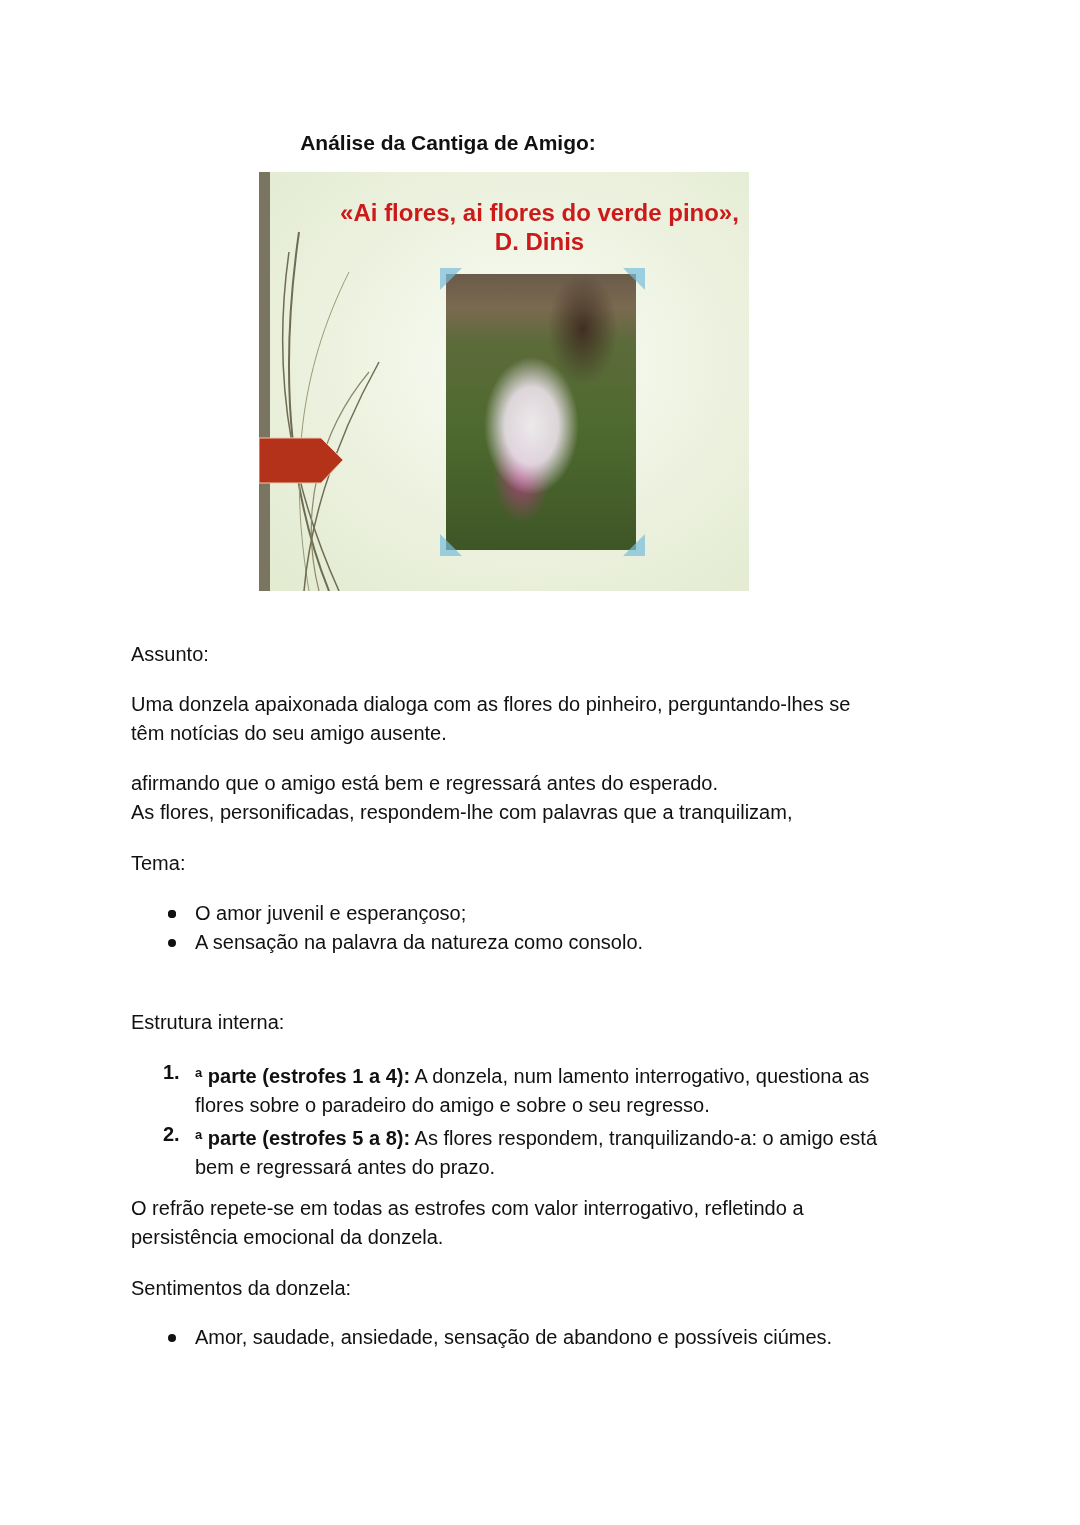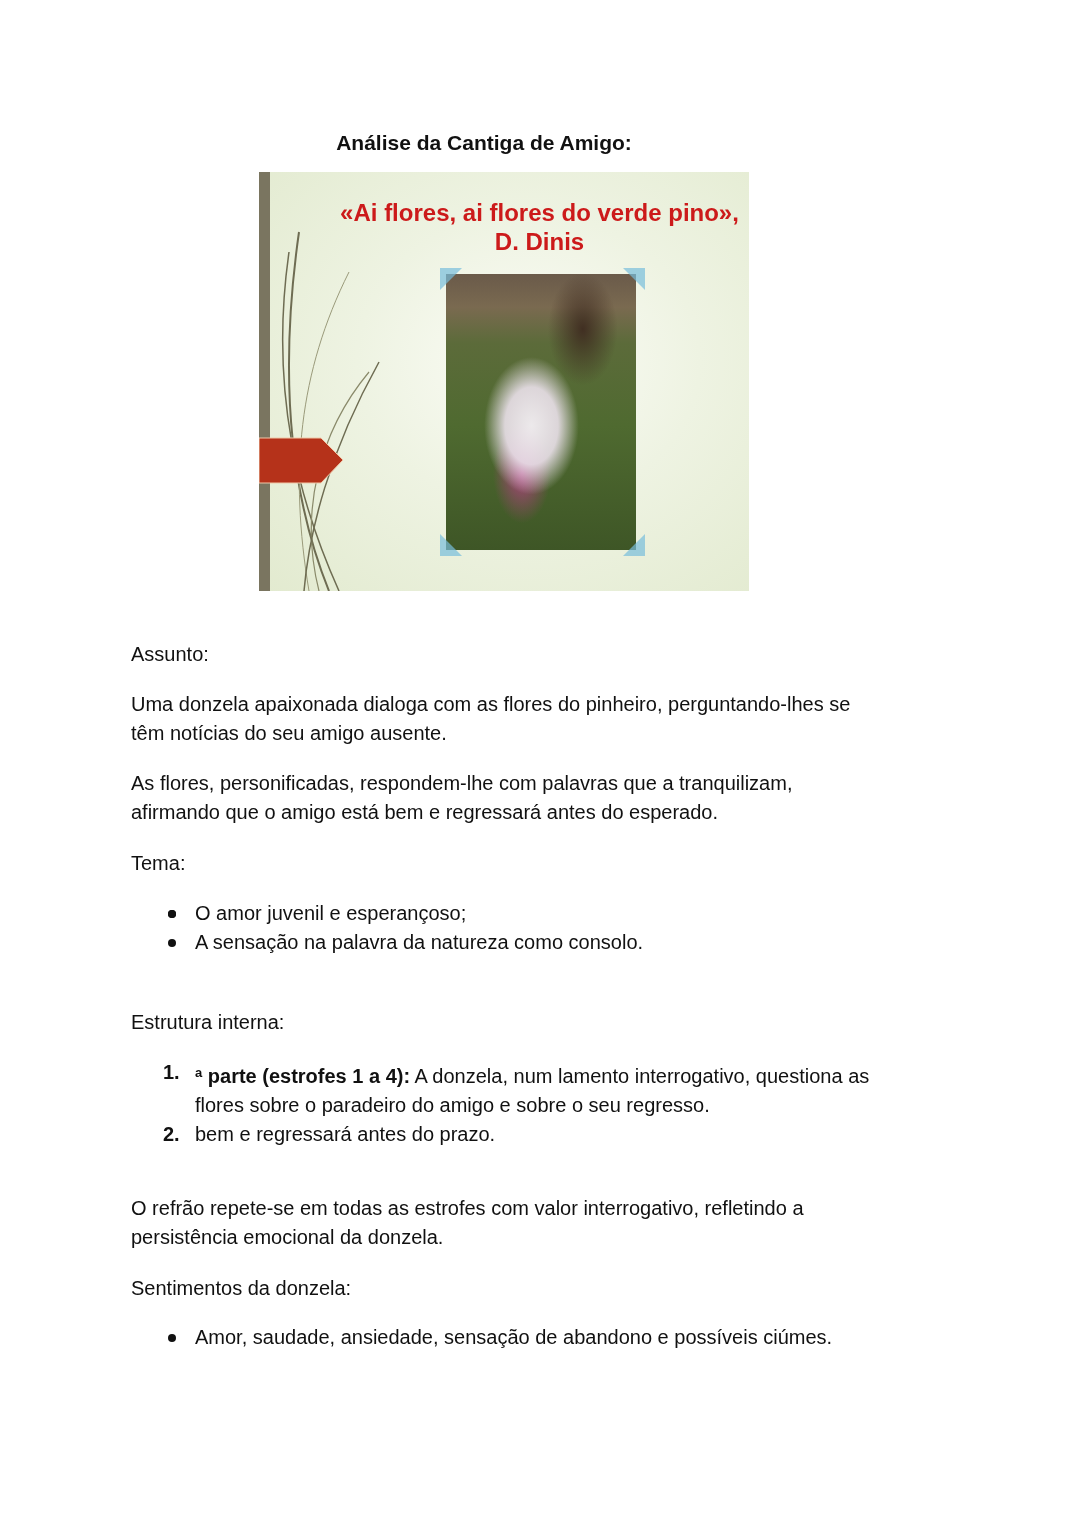--- a/index.html
+++ b/index.html
@@ -2,21 +2,21 @@
 <html><head>
   <meta charset="utf-8">
   <style>
     html, body { margin: 0; padding: 0; background: #ffffff; }
     body {
       width: 1080px; height: 1525px; position: relative; overflow: hidden;
       font-family: "Liberation Sans", sans-serif; color: #111;
     }
     .title {
       position: absolute; top: 129px; left: 0; width: 896px; text-align: center;
-      font-size: 21px; font-weight: bold; line-height: 28px; margin-left: 36px;
+      font-size: 21px; font-weight: bold; line-height: 28px;
     }
     
     .slide {
       position: absolute; left: 259px; top: 172px; width: 490px; height: 419px;
       background: radial-gradient(ellipse at 55% 45%, #fbfcf6 0%, #eef3e2 45%, #e2eacf 100%);
       overflow: hidden;
     }
     .slide-bar {
       position: absolute; left: 0; top: 0; width: 11px; height: 419px; background: #7a7560;
     }
@@ -83,40 +83,41 @@
   <div class="corner" style="left:181px;top:362px;clip-path:polygon(0 0,0 100%,100% 100%)"></div>
   <div class="corner" style="left:364px;top:362px;clip-path:polygon(100% 0,100% 100%,0 100%)"></div>
 </div>
 
 <div class="h" style="top:642px">Assunto:</div>
 <div class="p" style="top:690px">
   <div>Uma donzela apaixonada dialoga com as flores do pinheiro, perguntando-lhes se</div>
   <div>têm notícias do seu amigo ausente.</div>
 </div>
 <div class="p" style="top:769px">
+  <div>afirmando que o amigo está bem e regressará antes do esperado.</div>
   <div>As flores, personificadas, respondem-lhe com palavras que a tranquilizam,</div>
-  <div>afirmando que o amigo está bem e regressará antes do esperado.</div>
 </div>
 
 <div class="h" style="top:851px">Tema:</div>
 <ul class="bullets" style="left:131px;top:899px">
   <li><span class="dot"></span></li>
   <li><span class="dot"></span><span>O amor juvenil e esperançoso;</span></li>
   <li><span class="dot"></span><span>A sensação na palavra da natureza como consolo.</span></li>
 </ul>
 
 <div class="h" style="top:1010px">Estrutura interna:</div>
 <ol class="nums" style="left:131px;top:1058px;width:820px">
   <li>
     <span class="num">1.</span>
     <div><span class="sup">a</span> <span class="lead">parte (estrofes 1 a 4):</span><span> A donzela, num lamento interrogativo, questiona as</span></div>
     <div>flores sobre o paradeiro do amigo e sobre o seu regresso.</div>
   </li>
   <li>
     <span class="num">2.</span>
+    <div><span class="sup">a</span> <span class="lead">parte (estrofes 5 a 8):</span><span> As flores respondem, tranquilizando-a: o amigo está</span></div>
     <div>bem e regressará antes do prazo.</div>
   </li>
 </ol>
 <div class="p" style="top:1194px">
   <div>O refrão repete-se em todas as estrofes com valor interrogativo, refletindo a</div>
   <div>persistência emocional da donzela.</div>
 </div>
 
 <div class="h" style="top:1276px">Sentimentos da donzela:</div>
 <ul class="bullets" style="left:131px;top:1323px">

